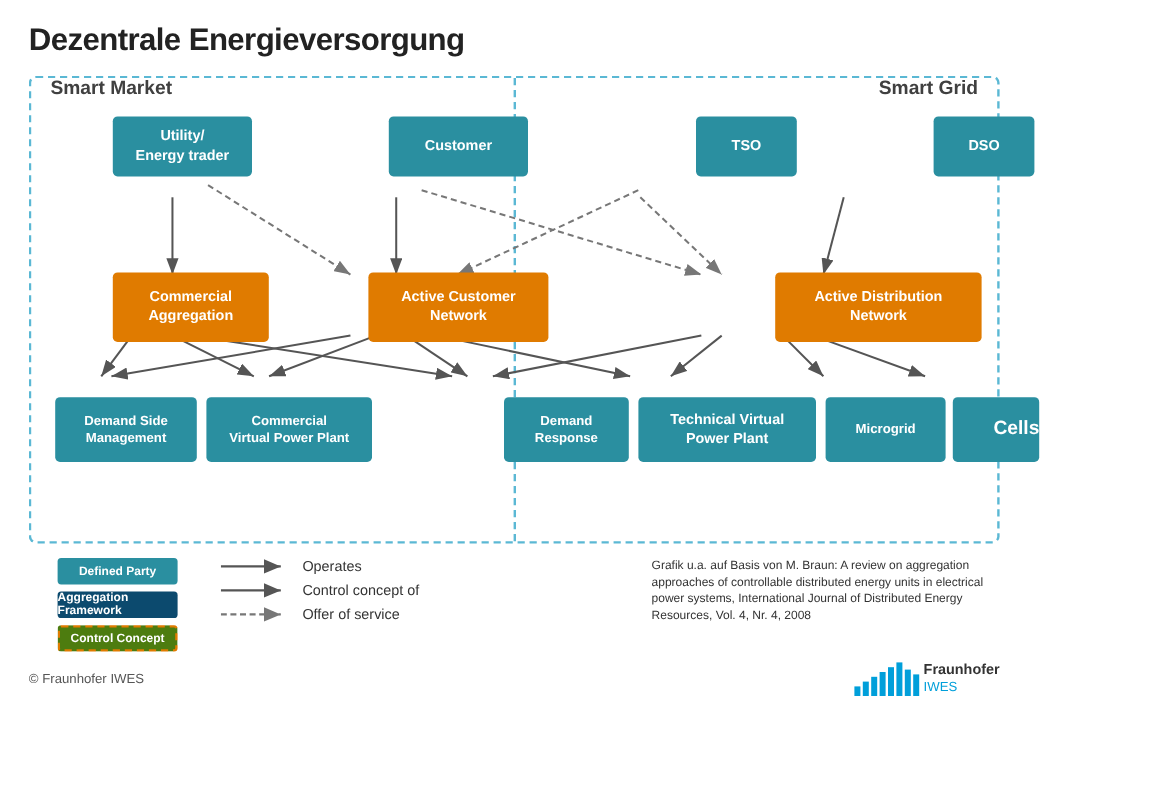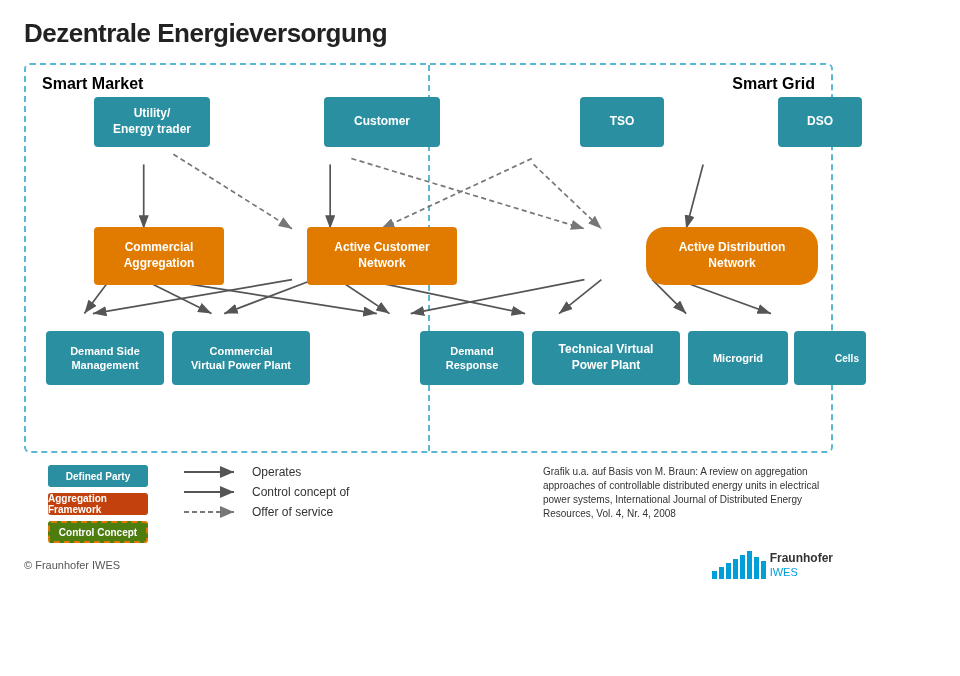--- a/index.html
+++ b/index.html
@@ -34,23 +34,23 @@
       padding: 14px 16px 10px 16px;
       position: relative;
       width: 100%;
       height: 390px;
     }
 
     
     .section-label {
       font-size: 16px;
       font-weight: 700;
-      color: #000000;
+      color: #404040;
       position: absolute;
-      top: 10px;
+      top: 0;
     }
     .label-smart-market { left: 16px; }
     .label-smart-grid { right: 16px; }
 
     
     .vdivider {
       position: absolute;
       top: 0;
       left: 50%;
       width: 2px;
@@ -263,21 +263,21 @@
       </div>
 
       <div class="abs-box box-orange" style="left:52px; top:148px; width:130px; height:58px; font-size:12px;">
         <span>Commercial<br>Aggregation</span>
       </div>
 
       <div class="abs-box box-orange" style="left:265px; top:148px; width:150px; height:58px; font-size:12px;">
         <span>Active Customer<br>Network</span>
       </div>
 
-      <div class="abs-box box-orange" style="left:604px; top:148px; width:172px; height:58px; font-size:12px;border-radius:19px;">
+      <div class="abs-box box-orange" style="left:604px; top:148px; width:172px; height:58px; font-size:12px;">
         <span>Active Distribution<br>Network</span>
       </div>
 
       <div class="abs-box box-teal" style="left:4px; top:252px; width:118px; height:54px; font-size:11px;">
         <span>Demand Side<br>Management</span>
       </div>
 
       <div class="abs-box box-teal" style="left:130px; top:252px; width:138px; height:54px; font-size:11px;">
         <span>Commercial<br>Virtual Power Plant</span>
       </div>
@@ -287,37 +287,37 @@
       </div>
 
       <div class="abs-box box-teal" style="left:490px; top:252px; width:148px; height:54px; font-size:12px;">
         <span>Technical Virtual<br>Power Plant</span>
       </div>
 
       <div class="abs-box box-teal" style="left:646px; top:252px; width:100px; height:54px; font-size:11px;">
         <span>Microgrid</span>
       </div>
 
-      <div class="abs-box box-teal" style="left:752px; top:252px; width:72px; height:54px; font-size:10px;padding-left:40px;">
+      <div class="abs-box box-teal" style="left:752px; top:252px; width:72px; height:54px; font-size:16px;padding-left:40px;">
         <span>Cells</span>
       </div>
 
     </div>
   </div>
 
   <div style="display:flex; margin-top:12px; gap:16px; align-items:flex-start;">
 
     <div class="legend-keys">
       <div class="legend-item">
         <div class="legend-box" style="background:#2a8fa0;">
           <span>Defined Party</span>
         </div>
       </div>
       <div class="legend-item">
-        <div class="legend-box" style="background:#c2410c;">
+        <div class="legend-box" style="background:#0c4a6e;">
           <span>Aggregation Framework</span>
         </div>
       </div>
       <div class="legend-item">
         <div class="legend-box" style="background:#4d7c0f; border:2px dashed #e07b00;">
           <span>Control Concept</span>
         </div>
       </div>
     </div>
 

